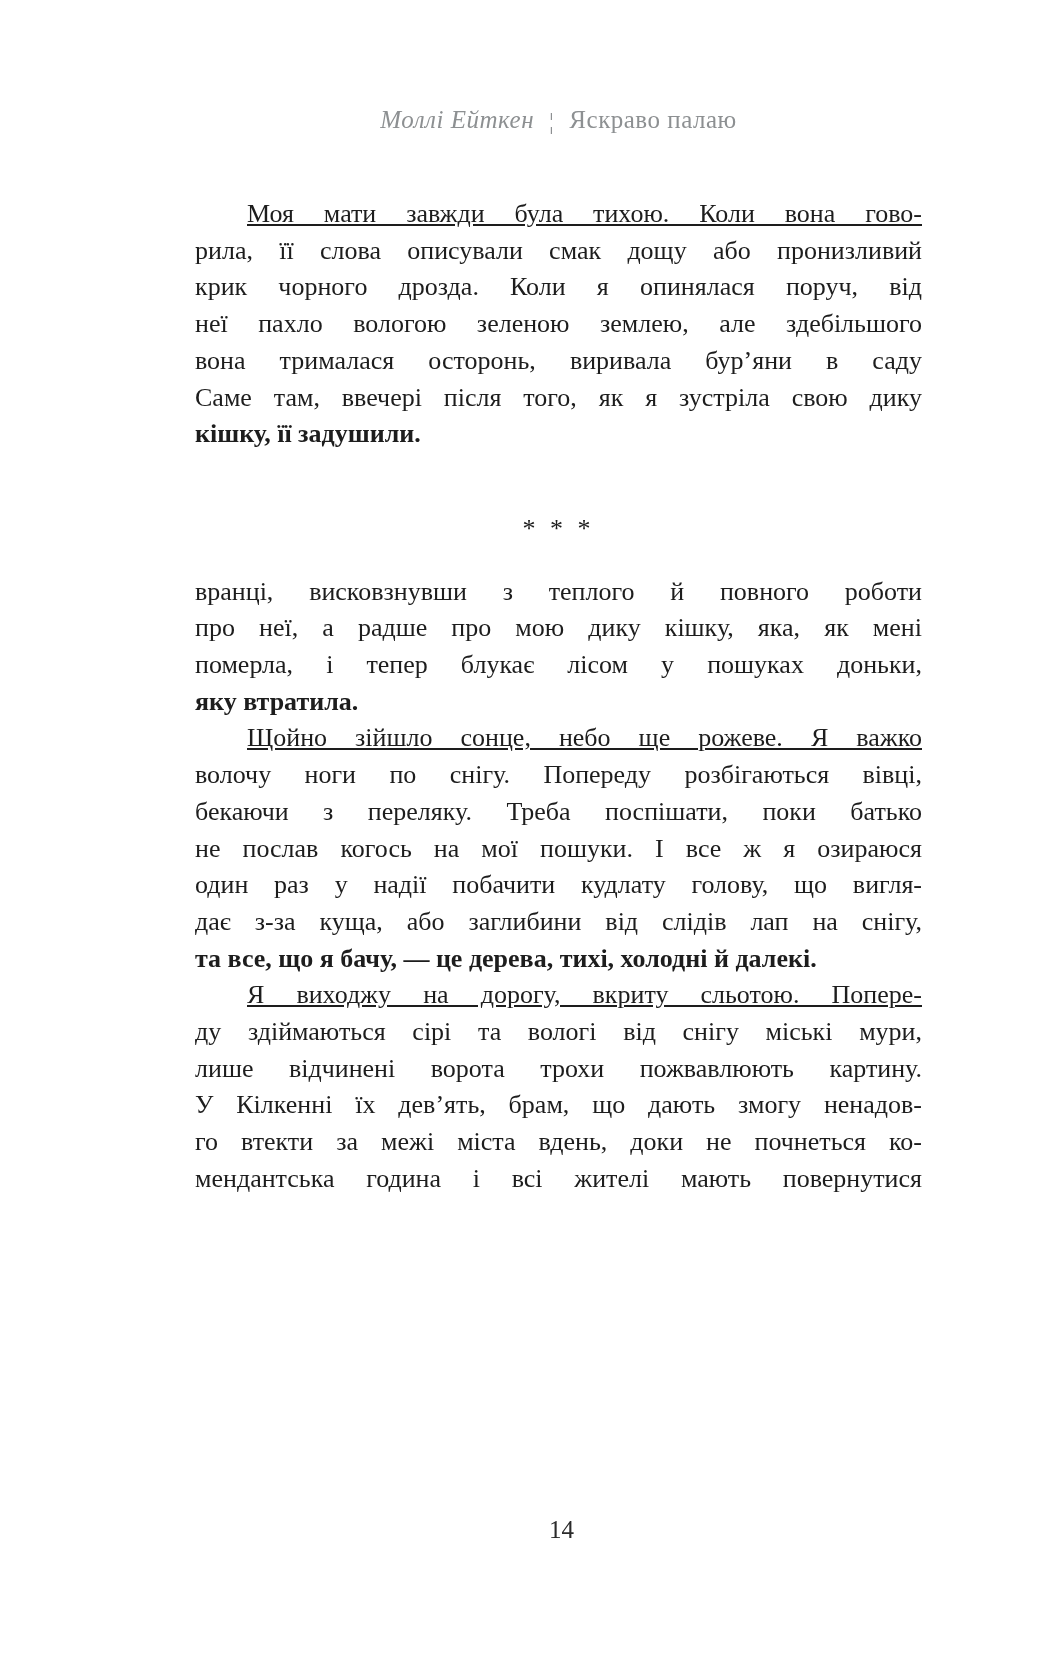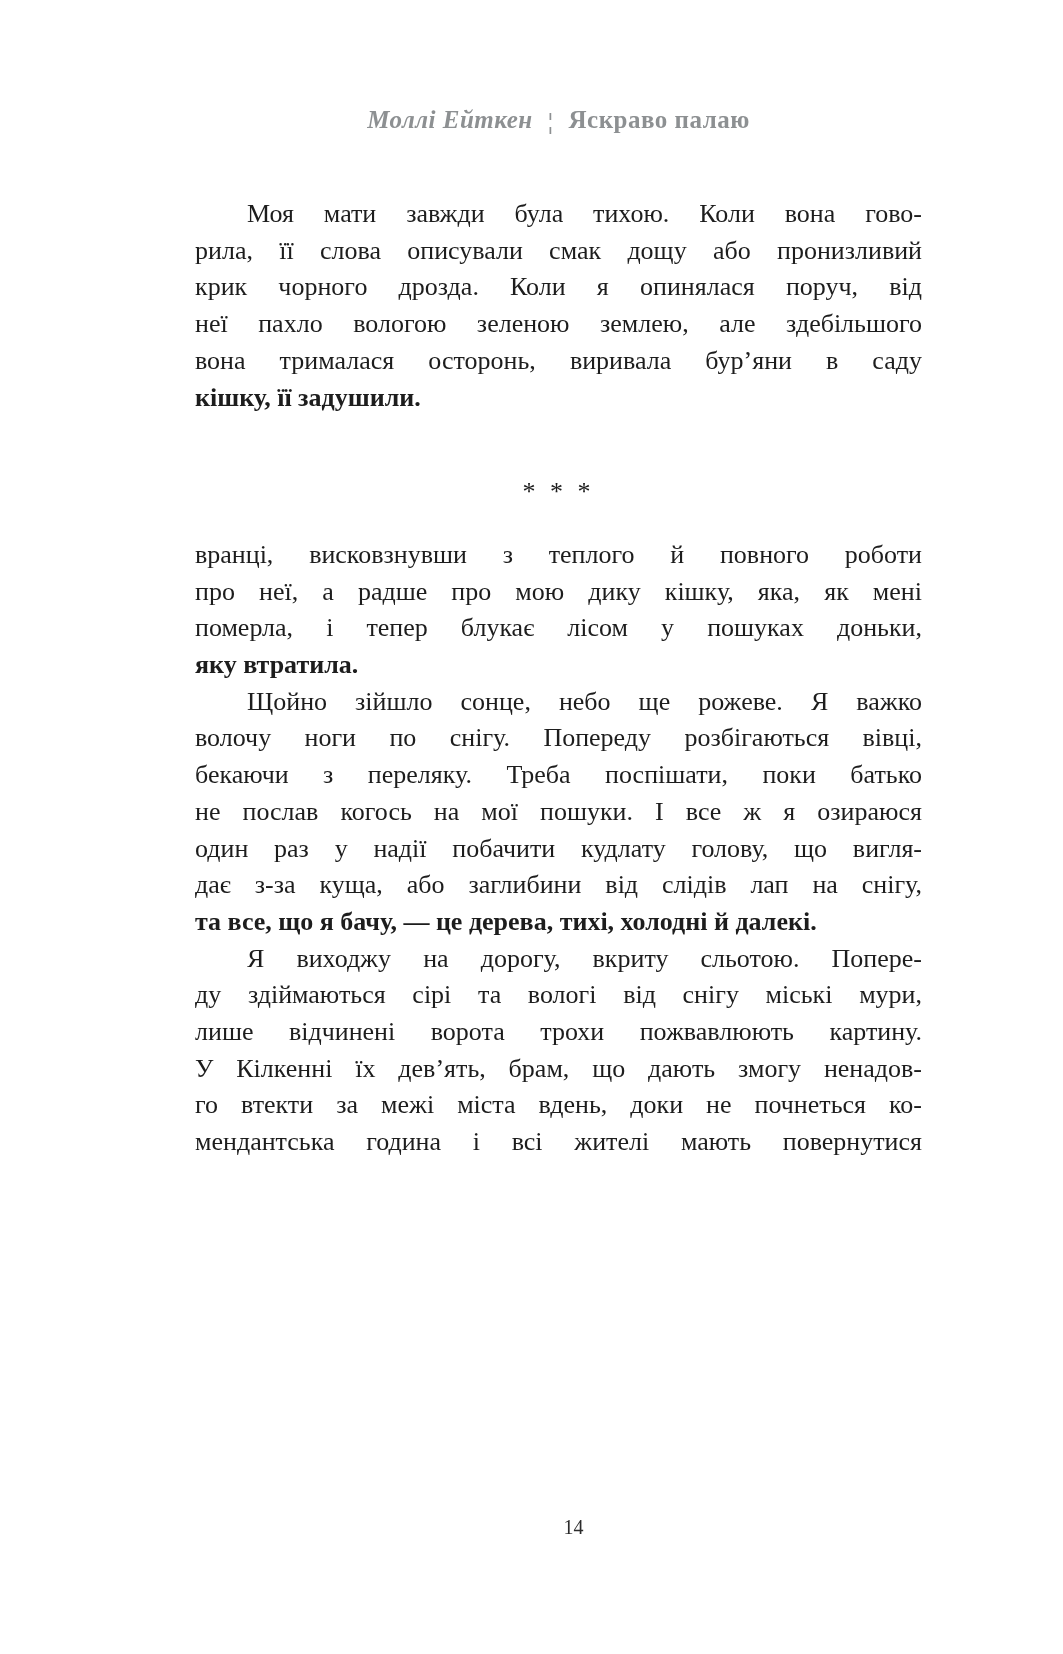--- a/index.html
+++ b/index.html
@@ -19,21 +19,20 @@
   .running-head {
     position: absolute;
     top: 106px;
     left: 195px;
     width: 727px;
     text-align: center;
     font-size: 25px;
     color: #8d9092;
     letter-spacing: 0.5px;
     white-space: nowrap;
-    font-weight: bold;
   }
   .running-head .author {
     font-style: italic;
   }
   .running-head .divider {
     display: inline-block;
     margin: 0 15px;
     position: relative;
     top: 1px;
     font-size: 24px;
@@ -52,56 +51,58 @@
     text-align: justify;
     text-align-last: justify;
     white-space: normal;
   }
   .line.last-flush {
     text-align-last: left;
     font-weight: bold;
   }
   .line.indent {
     text-indent: 52px;
+    text-decoration: underline;
   }
   .section-break {
     margin: 58px 0 26px 0;
     text-align: center;
     text-align-last: center;
     font-size: 26px;
     line-height: 36.7px;
     letter-spacing: 4px;
     color: #1d1d1d;
   }
   .page-number {
     position: absolute;
     top: 1516px;
-    left: 210px;
+    left: 198px;
     width: 727px;
     text-align: center;
-    font-size: 20px;
+    font-size: 25px;
     color: #2b2b2b;
   }
 </style>
 </head>
 <body>
 
 <div class="page">
 
   <div class="running-head">
     <span class="author">Моллі Ейткен</span><span class="divider">¦</span><span class="title">Яскраво палаю</span>
   </div>
 
   <div class="text-block">
     <div class="paragraph">
         <div class="line indent">Моя мати завжди була тихою. Коли вона гово-</div>
         <div class="line">рила, її слова описували смак дощу або пронизливий</div>
         <div class="line">крик чорного дрозда. Коли я опинялася поруч, від</div>
         <div class="line">неї пахло вологою зеленою землею, але здебільшого</div>
         <div class="line">вона трималася осторонь, виривала бур’яни в саду</div>
+        <div class="line">Саме там, ввечері після того, як я зустріла свою дику</div>
         <div class="line last-flush">кішку, її задушили.</div>
       </div>
     <div class="section-break">* * *</div>
     <div class="paragraph">
         <div class="line">вранці, висковзнувши з теплого й повного роботи</div>
         <div class="line">про неї, а радше про мою дику кішку, яка, як мені</div>
         <div class="line">померла, і тепер блукає лісом у пошуках доньки,</div>
         <div class="line last-flush">яку втратила.</div>
       </div>
     <div class="paragraph">

